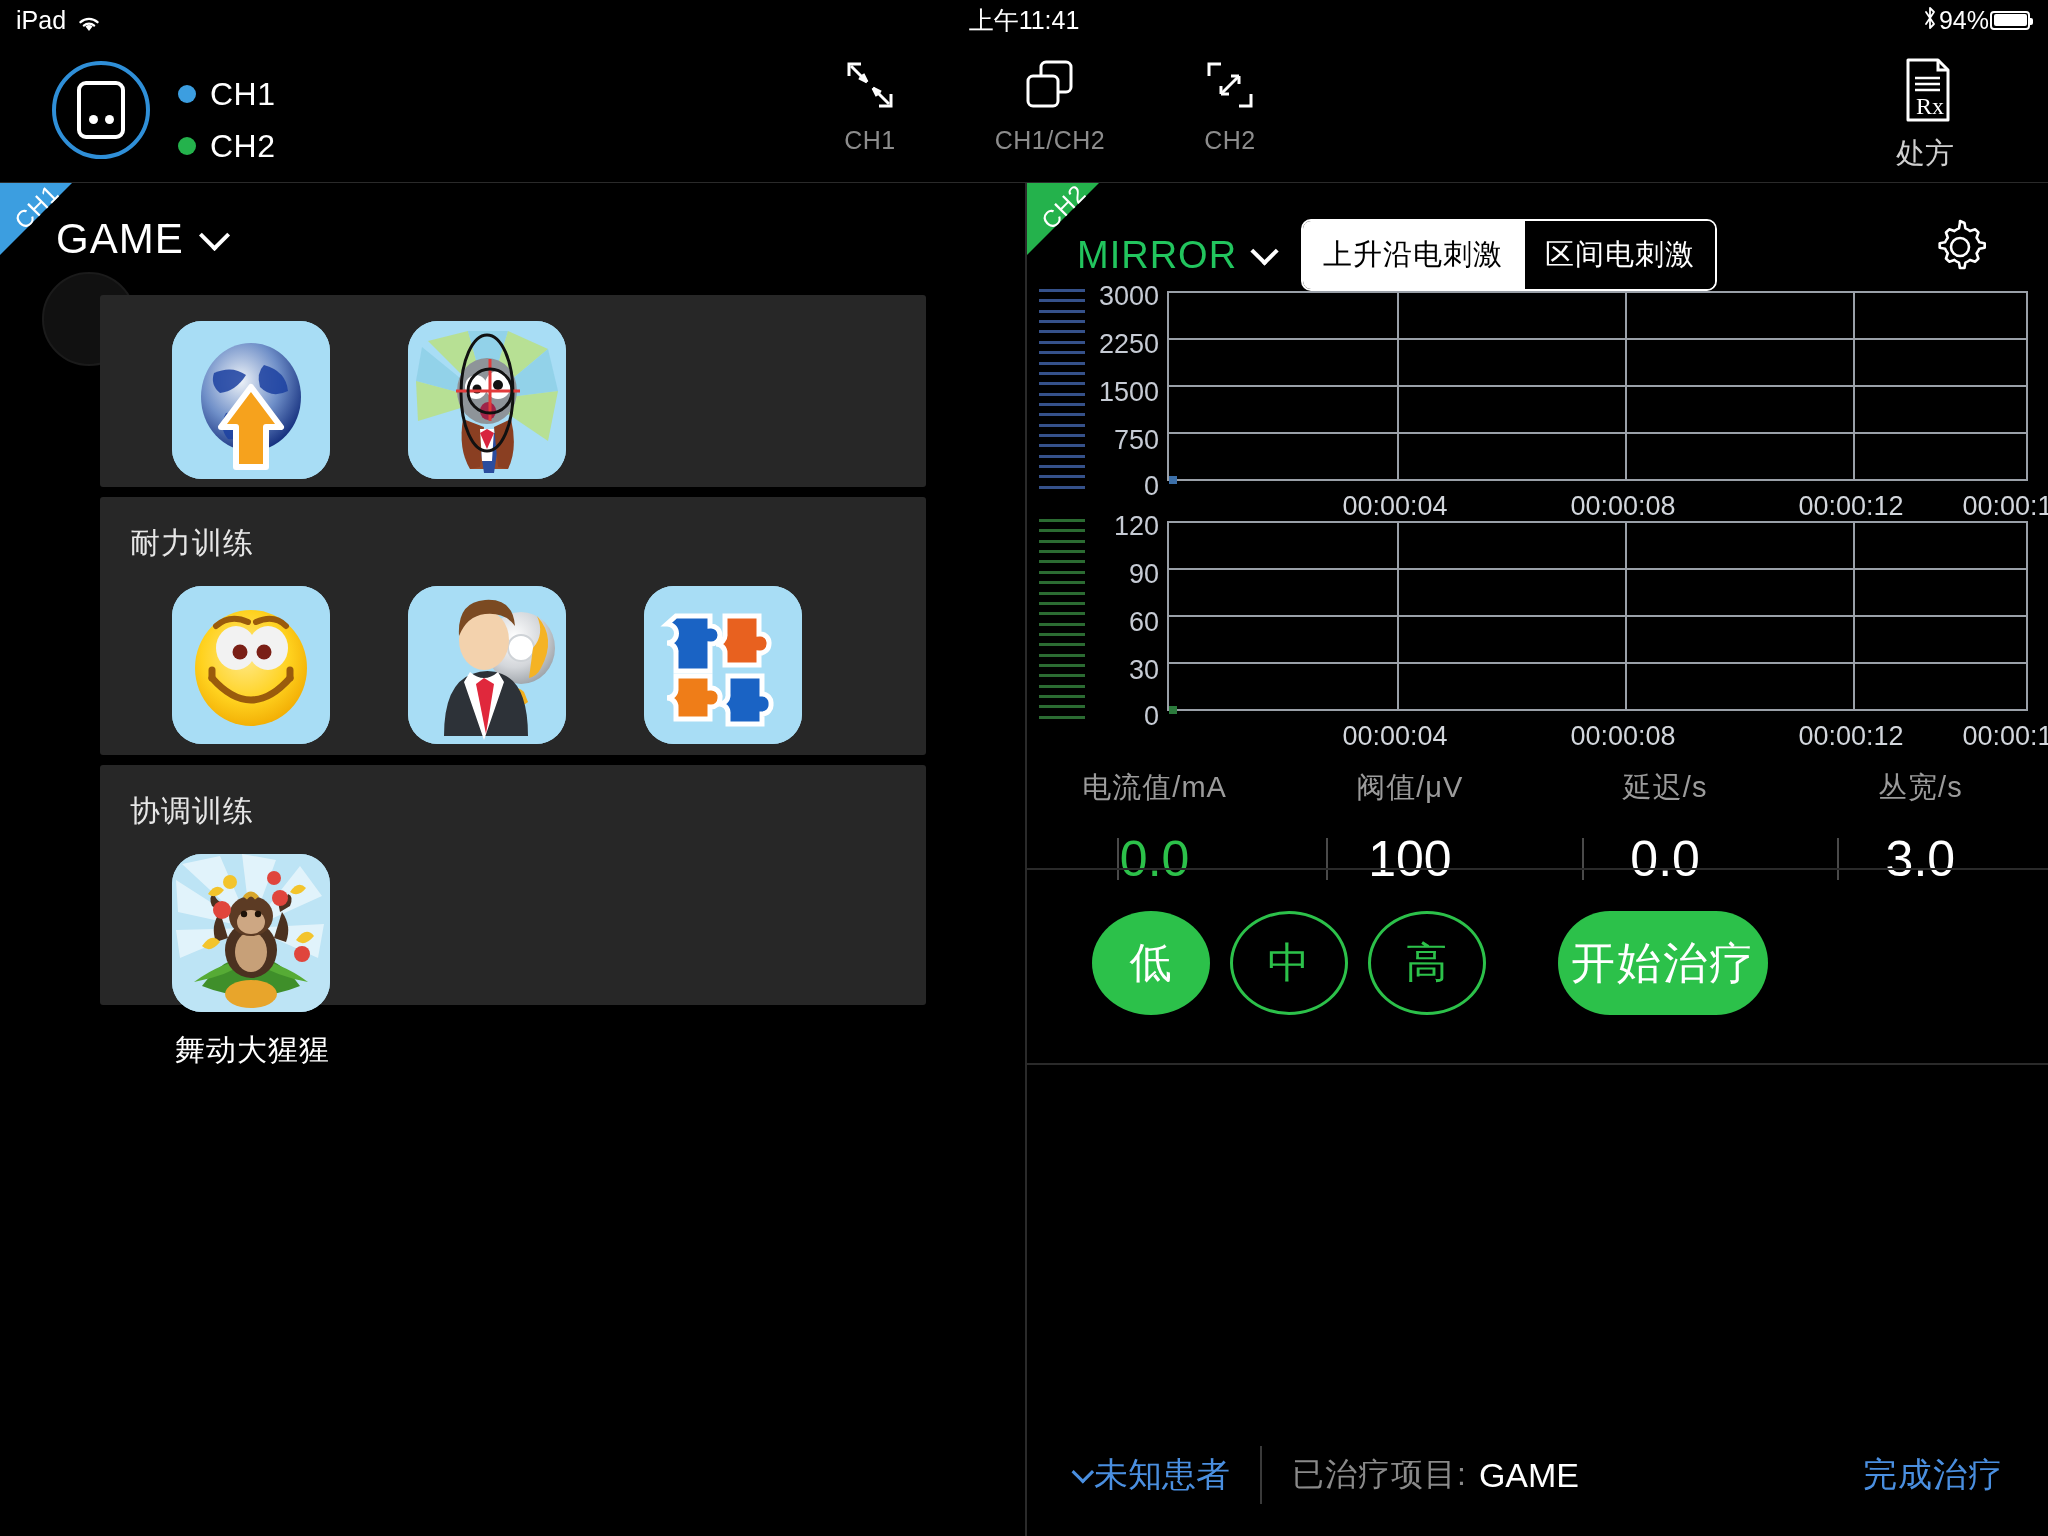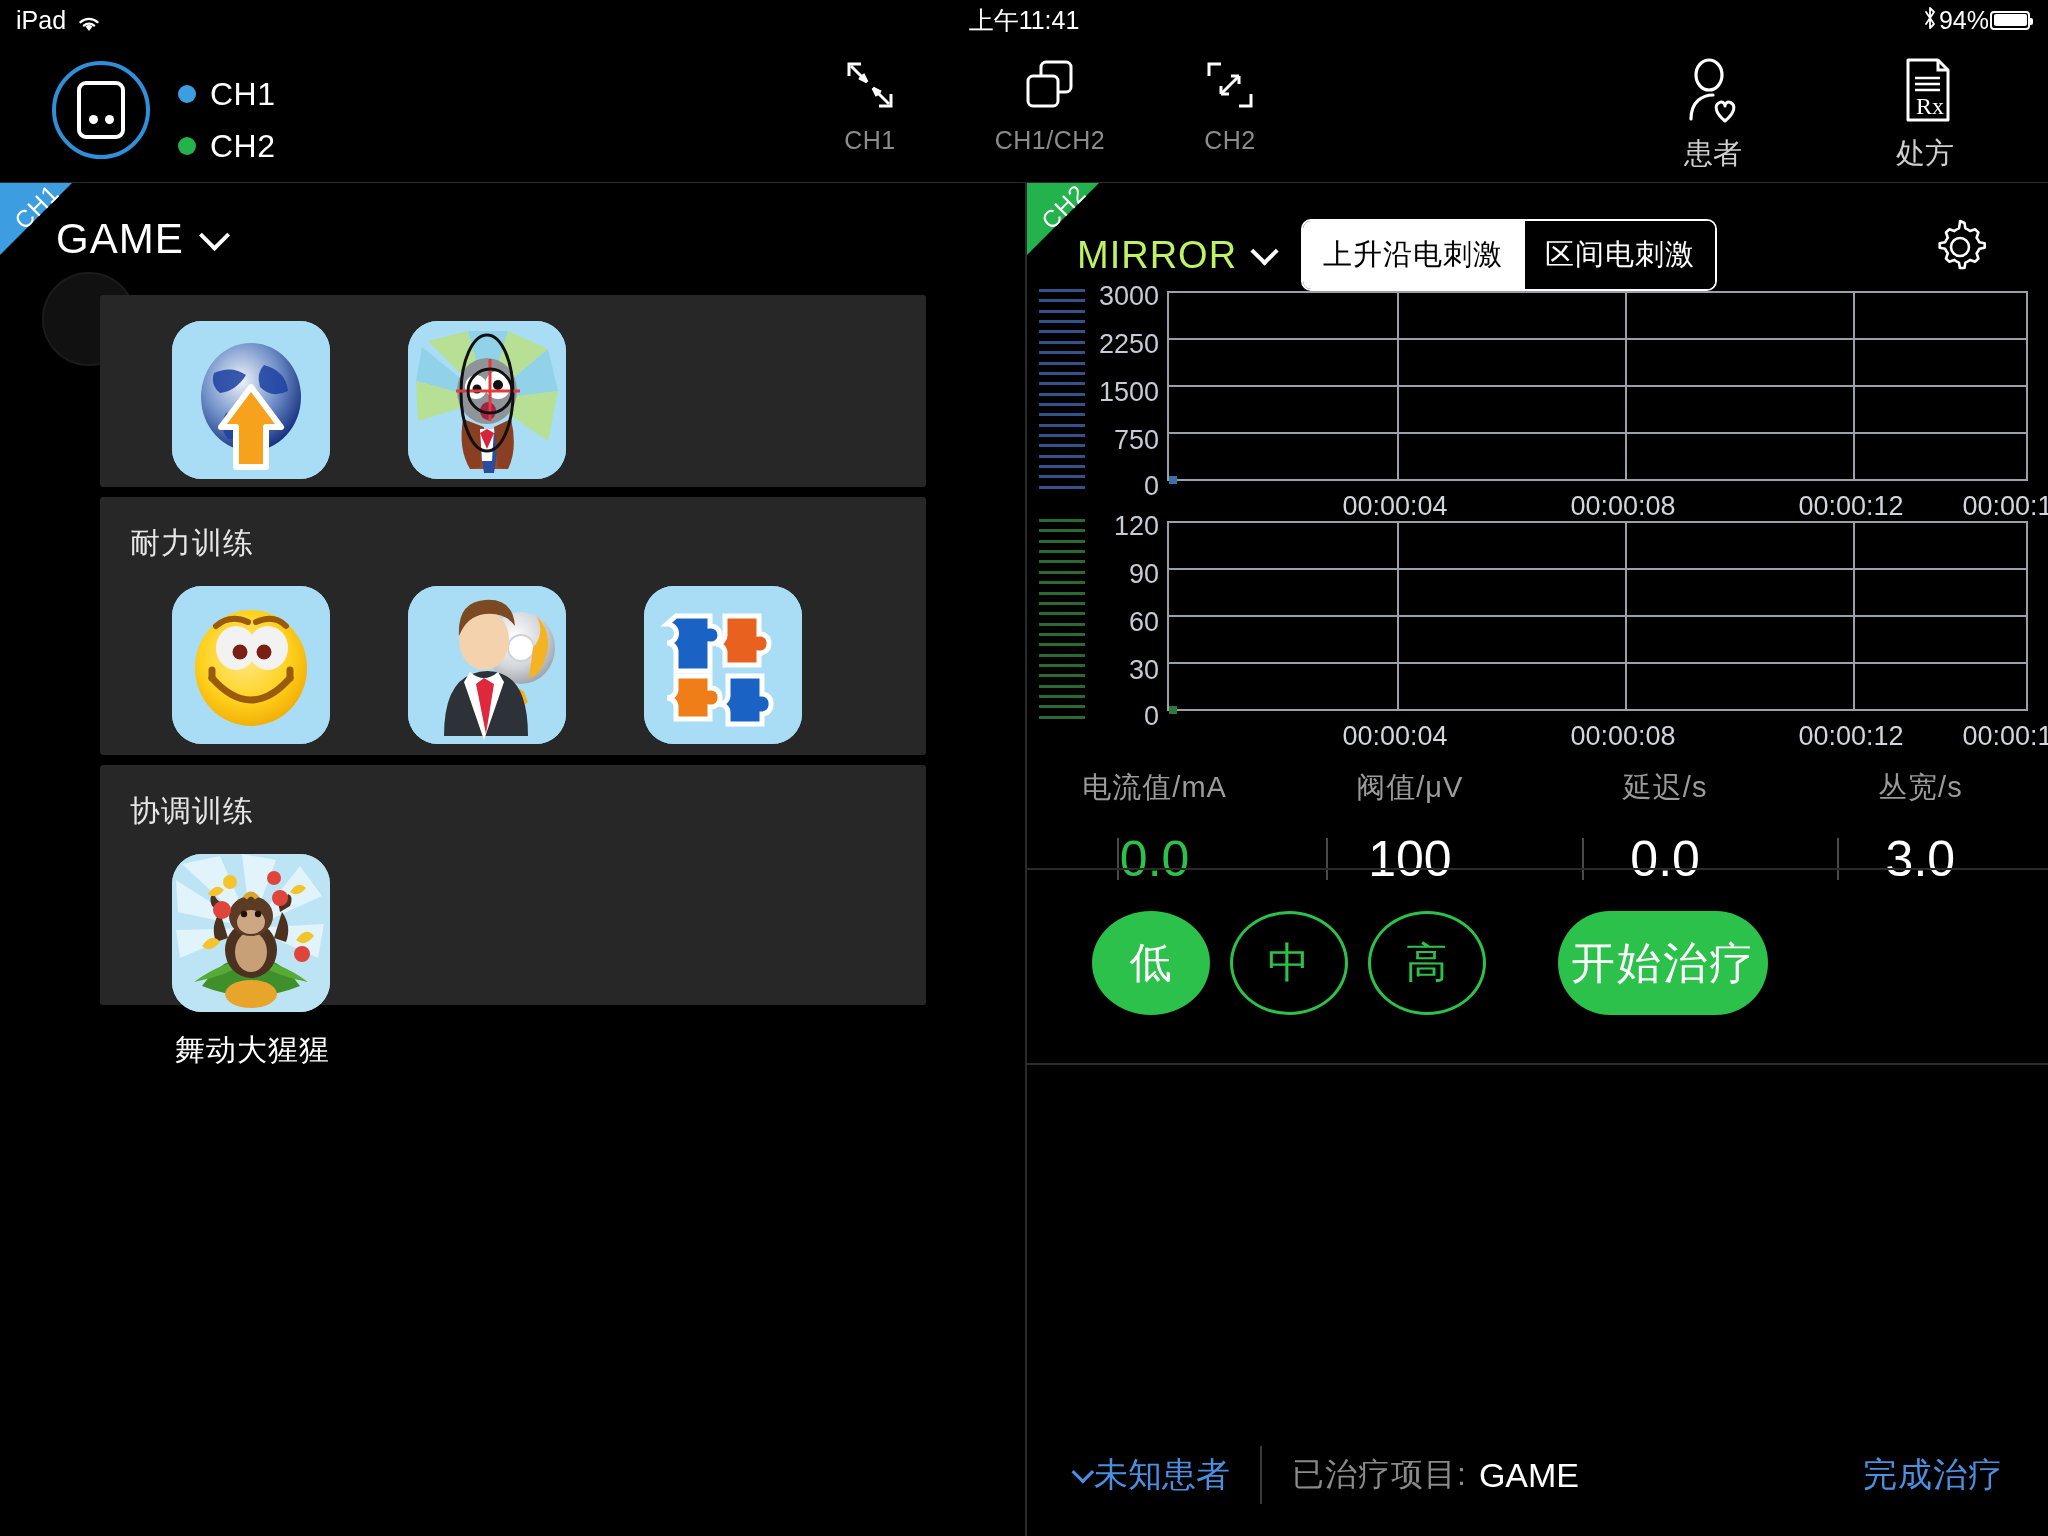--- a/index.html
+++ b/index.html
@@ -85,21 +85,21 @@
 
   .group { position:absolute; left:100px; width:826px; background:#272727; border-radius:3px; }
   .group-title { color:#e6e6e6; font-size:30px; padding:26px 0 0 30px; letter-spacing:1px; }
   .tiles { display:flex; padding:22px 0 26px 72px; gap:78px; }
   .tile { width:158px; text-align:right; cursor:pointer; }
   .tile-icon { width:158px; height:158px; border-radius:30px; overflow:hidden; position:relative; background:#a8ddf5; }
   .tile-name { color:#fff; font-size:30px; margin-top:18px; letter-spacing:1px; white-space:nowrap; }
 
   
   .mirror-header { position:absolute; top:36px; left:50px; right:30px; display:flex; align-items:center; }
-  .mirror-title { color:#bef264; font-size:38px; letter-spacing:1px; display:flex; align-items:center; gap:14px; cursor:pointer; }
+  .mirror-title { color:#22c55e; font-size:38px; letter-spacing:1px; display:flex; align-items:center; gap:14px; cursor:pointer; }
   .mirror-title .chev { width:20px; height:20px; border-right:4px solid #fff; border-bottom:4px solid #fff; }
   .seg { display:flex; margin-left:30px; border-radius:10px; overflow:hidden; background:#000; border:2px solid #fff; }
   .seg-btn { padding:14px 20px; font-size:29px; color:#fff; background:#000; cursor:pointer;
              border-right:2px solid #fff; white-space:nowrap; letter-spacing:1px; }
   .seg-btn:last-child { border-right:none; }
   .seg-btn.active { background:#fff; color:#000; }
   .gear { position:absolute; right:28px; top:-2px; width:60px; height:60px; cursor:pointer; }
 
   
   .chart-wrap { position:absolute; left:0; }
@@ -224,30 +224,20 @@
             <path d="M18 36 L36 18" stroke="#fff" stroke-width="3" fill="none"></path>
             <path d="M36 18 L28 18 M36 18 L36 26" stroke="#fff" stroke-width="3" fill="none"></path>
             <path d="M18 36 L26 36 M18 36 L18 28" stroke="#fff" stroke-width="3" fill="none"></path>
           </svg>
         </span>
         <span class="vm-label">CH2</span>
       </div>
     </div>
 
     <div class="top-right">
-      <div class="tr-item">
-        <span class="glyph">
-          <svg width="64" height="68" viewBox="0 0 64 68">
-            <ellipse cx="28" cy="18" rx="13" ry="15" stroke="#fff" stroke-width="3.2" fill="none"></ellipse>
-            <path d="M10 62 C10 44 22 38 32 38" stroke="#fff" stroke-width="3.2" fill="none" stroke-linecap="round"></path>
-            <path d="M44 64 C34 56 33 48 38.5 45.5 C42 44 44 47 44 49 C44 47 46 44 49.5 45.5 C55 48 54 56 44 64 Z" stroke="#fff" stroke-width="3" fill="none" stroke-linejoin="round"></path>
-          </svg>
-        </span>
-        <span>患者</span>
-      </div>
       <div class="tr-item">
         <span class="glyph">
           <svg width="62" height="70" viewBox="0 0 62 70">
             <path d="M14 4 L44 4 L54 14 L54 64 L14 64 Z" stroke="#fff" stroke-width="3" fill="none" stroke-linejoin="round"></path>
             <path d="M44 4 L44 14 L54 14" stroke="#fff" stroke-width="3" fill="none"></path>
             <path d="M21 22 H46 M21 28 H46 M21 34 H46" stroke="#fff" stroke-width="2.6"></path>
             <text x="22" y="58" font-family="Liberation Serif, serif" font-size="24" fill="#fff">Rx</text>
           </svg>
         </span>
         <span>处方</span>

